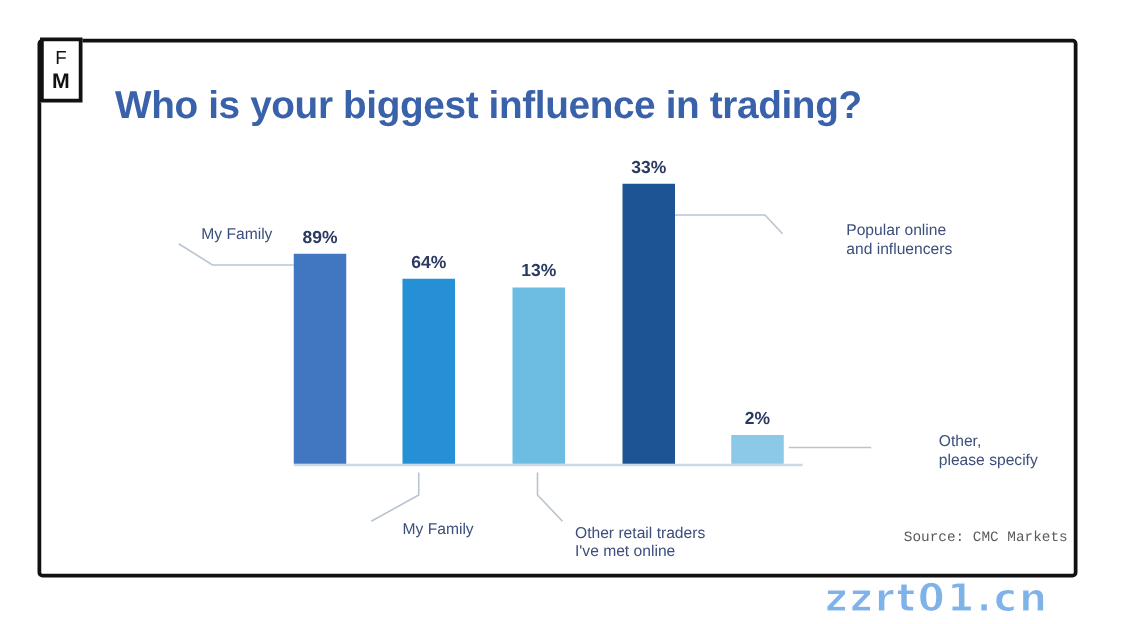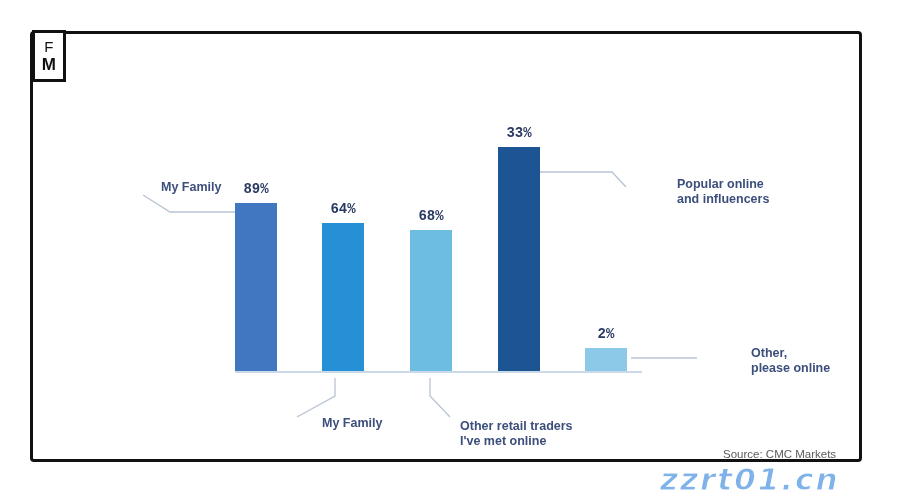--- a/index.html
+++ b/index.html
@@ -108,51 +108,51 @@
     bottom: 0;
   }
 
   .value-label {
     position: absolute;
     font-size: 14px;
     font-weight: 700;
     color: #2b3a63;
     white-space: nowrap;
     text-align: center;
-    font-family: Liberation Mono, monospace;
   }
 
   
   .callout {
     position: absolute;
     font-size: 12.5px;
-    font-weight: 700;
+    font-weight: 400;
     color: #3c4f7c;
     line-height: 15px;
     white-space: pre-line;
     padding-left: 48px;
   }
 
   .leaders {
     position: absolute;
     left: 0; top: 0;
     width: 900px;
     height: 499px;
     pointer-events: none;
   }
 
   
   .source {
     position: absolute;
     left: 723px;
-    top: 448px;
+    top: 424px;
     font-size: 11.5px;
     font-weight: 400;
     color: #5b5b5b;
     white-space: nowrap;
+    font-family: Liberation Mono, monospace;
   }
 
   
   .wm-cn {
     position: absolute;
     left: 655px;
     top: 398px;
     font-size: 44px;
     font-weight: 700;
     font-family: "DejaVu Sans", sans-serif;
@@ -161,21 +161,20 @@
     letter-spacing: 1px;
     white-space: nowrap;
     font-style: italic;
   }
   .wm-url {
     position: absolute;
     left: 660px;
     top: 461px;
     font-size: 31px;
     font-weight: 700;
-    font-style: italic;
     font-family: "DejaVu Sans", sans-serif;
     color: #7fb2e8;
     -webkit-text-stroke: 1px #ffffff;
     letter-spacing: 2px;
     white-space: nowrap;
   }
 </style>
 </head>
 <body>
 
@@ -183,51 +182,52 @@
 
   <div class="frame">
     <div class="frame-notch"></div>
   </div>
 
   <div class="logo-box">
     <span class="l-f">F</span>
     <span class="l-m">M</span>
   </div>
 
+  <div class="title">Who is your biggest influence in trading?</div>
 
   <div class="plot">
     <div class="baseline"></div>
     <svg class="leaders" width="900" height="499" viewBox="0 0 900 499">
         <polyline points="143,195 170,212 196,212 235,212" fill="none" stroke="#b9c4d2" stroke-width="1.3"></polyline>
         <polyline points="335,378 335,396 297,417" fill="none" stroke="#b9c4d2" stroke-width="1.3"></polyline>
         <polyline points="430,378 430,396 450,417" fill="none" stroke="#b9c4d2" stroke-width="1.3"></polyline>
         <polyline points="540,172 612,172 626,187" fill="none" stroke="#b9c4d2" stroke-width="1.3"></polyline>
         <polyline points="631,358 697,358" fill="none" stroke="#b9c4d2" stroke-width="1.3"></polyline>
       </svg>
     <div id="bars-layer">
         <div class="bar" style="left: 235px; top: 203px; width: 42px; height: 168px; background: rgb(64, 119, 192); position: absolute;"></div>
         <div class="value-label" style="left: 215px; top: 181px; width: 82px;">89%</div>
         <div class="bar" style="left: 322px; top: 223px; width: 42px; height: 148px; background: rgb(37, 144, 213); position: absolute;"></div>
         <div class="value-label" style="left: 302px; top: 201px; width: 82px;">64%</div>
         <div class="bar" style="left: 410px; top: 230px; width: 42px; height: 141px; background: rgb(109, 189, 227); position: absolute;"></div>
-        <div class="value-label" style="left: 390px; top: 208px; width: 82px;">68%</div>
+        <div class="value-label" style="left: 390px; top: 208px; width: 82px;">13%</div>
         <div class="bar" style="left: 498px; top: 147px; width: 42px; height: 224px; background: rgb(29, 84, 148); position: absolute;"></div>
         <div class="value-label" style="left: 478px; top: 125px; width: 82px;">33%</div>
         <div class="bar" style="left: 585px; top: 348px; width: 42px; height: 23px; background: rgb(140, 200, 232); position: absolute;"></div>
         <div class="value-label" style="left: 565px; top: 326px; width: 82px;">2%</div>
       </div>
     <div id="labels-layer">
         <div class="callout" style="left: 113px; top: 180px;">My Family</div>
         <div class="callout" style="left: 274px; top: 416px;">My Family</div>
         <div class="callout" style="left: 412px; top: 419px;">Other retail traders
 I've met online</div>
         <div class="callout" style="left: 629px; top: 177px;">Popular online
 and influencers</div>
         <div class="callout" style="left: 703px; top: 346px;">Other,
-please online</div>
+please specify</div>
       </div>
   </div>
 
   <div class="source">Source: CMC Markets</div>
 
   <div class="wm-url">zzrt01.cn</div>
 
 </div>
 
 </body></html>

